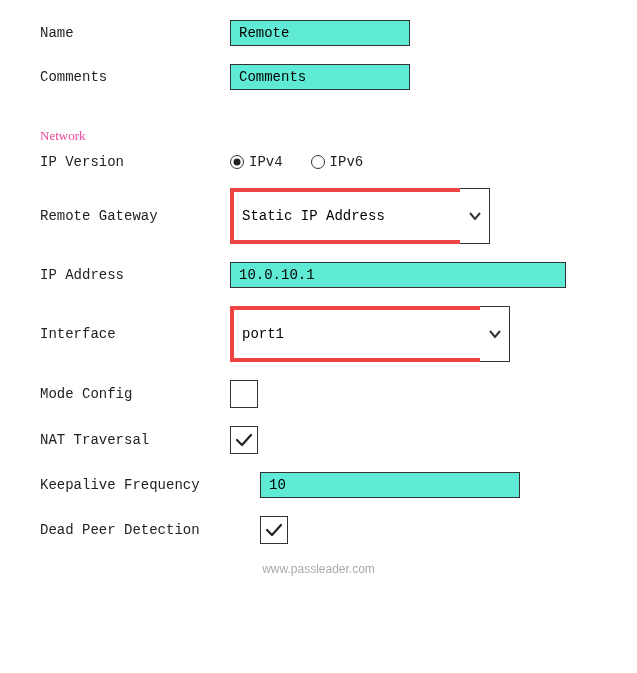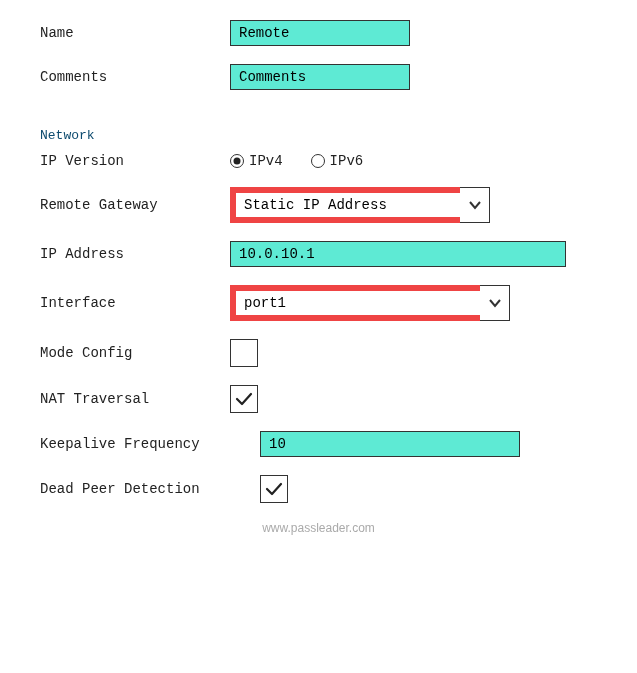--- a/index.html
+++ b/index.html
@@ -38,26 +38,26 @@
     .input-comments {
       width: 180px;
     }
     .input-ip {
       width: 336px;
     }
     .input-keepalive {
       width: 260px;
     }
     .section-title {
-      color: #0c4a6e;
+      color: #ec4899;
       font-size: 13px;
       margin-bottom: 10px;
       margin-top: 10px;
       padding-left: 10px;
-      font-family: Liberation Mono, monospace;
+      font-family: Liberation Serif, serif;
     }
     .radio-group {
       display: flex;
       align-items: center;
       gap: 28px;
     }
     .radio-label {
       display: flex;
       align-items: center;
       gap: 5px;
@@ -86,22 +86,22 @@
       top: 50%;
       left: 50%;
       transform: translate(-50%, -50%);
     }
     .select-wrapper {
       position: relative;
       display: inline-flex;
       align-items: center;
     }
     .select-box {
-      border: 6px solid #ef4444;
-      padding: 4px 8px;
+      border: 4px solid #ef4444;
+      padding: 16px 8px;
       font-family: 'Courier New', Courier, monospace;
       font-size: 14px;
       background: #fff;
       appearance: none;
       -webkit-appearance: none;
       width: 260px;
       cursor: pointer;
       outline: none;
     }
     .select-icon {

